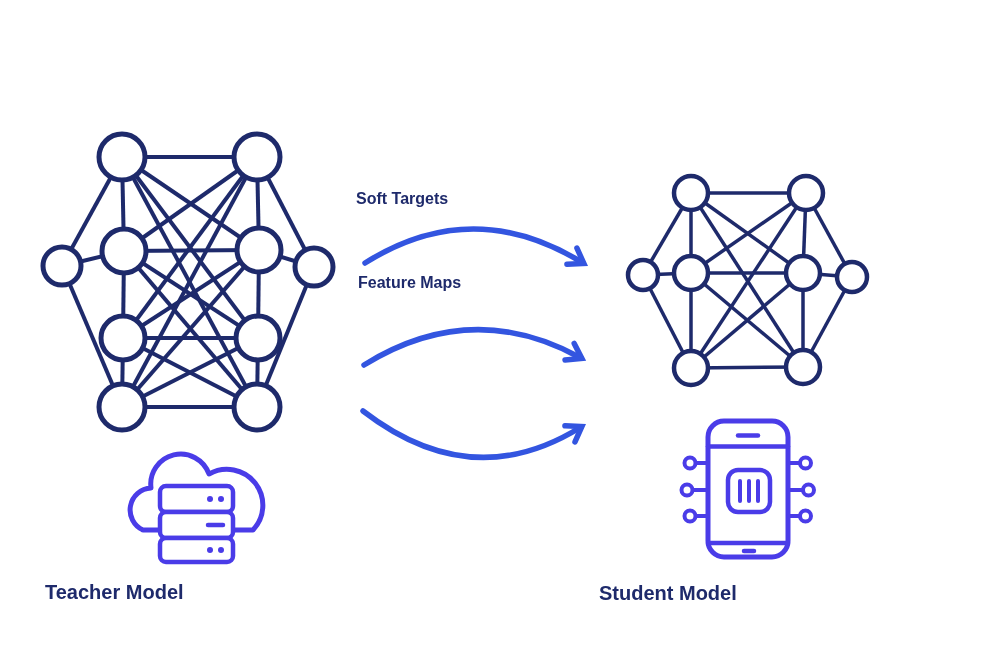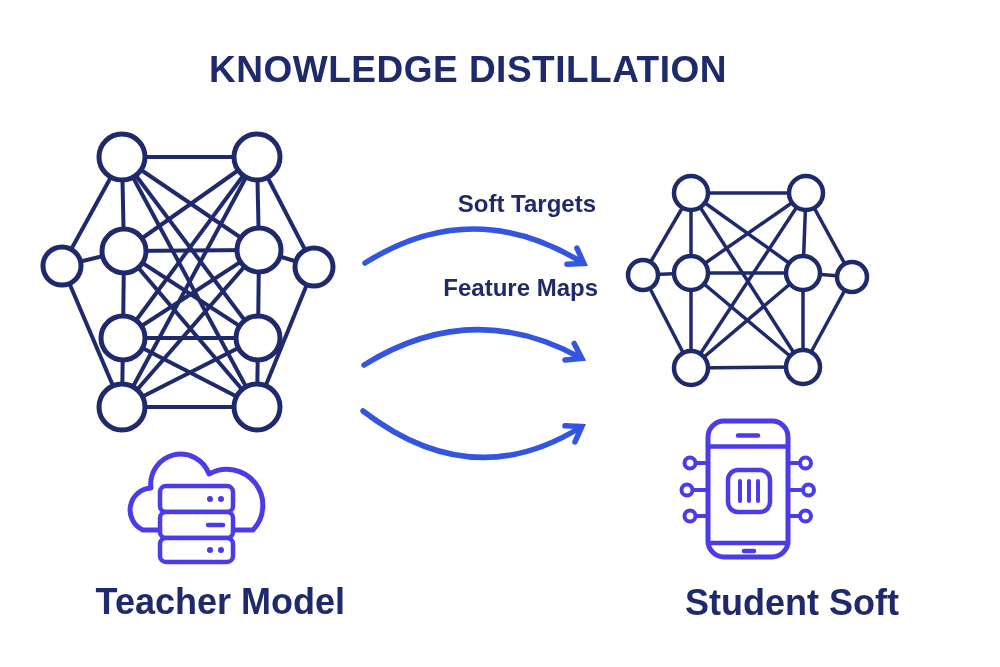--- a/index.html
+++ b/index.html
@@ -15,29 +15,29 @@
   .net-node{stroke:var(--navy);fill:#ffffff;}
   .arrow-path{stroke:var(--arrow-blue);fill:none;stroke-linecap:round;}
   .icon-stroke{stroke:var(--icon-indigo);fill:none;stroke-linecap:round;stroke-linejoin:round;}
   .icon-white{stroke:var(--icon-indigo);fill:#ffffff;stroke-linejoin:round;}
   .icon-fill{fill:var(--icon-indigo);stroke:none;}
   .title{
     position:absolute;top:49px;left:0;width:936px;text-align:center;
     font-size:37px;font-weight:bold;color:var(--navy);letter-spacing:0.5px;
   }
   .arrow-label{
-    position:absolute;width:240px;text-align:right;
-    font-size:24px;font-weight:bold;color:var(--navy);
+    position:absolute;width:240px;text-align:left;
+    font-size:16px;font-weight:bold;color:var(--navy);
   }
   #lbl-soft{left:356px;top:190px;}
   #lbl-feature{left:358px;top:274px;}
   #lbl-relation{left:356px;top:366px;line-height:31px;}
   .model-label{
-    position:absolute;width:300px;text-align:right;
-    font-size:36px;font-weight:bold;color:var(--navy);
+    position:absolute;width:300px;text-align:left;
+    font-size:20px;font-weight:bold;color:var(--navy);
   }
   #lbl-teacher{left:45px;top:581px;}
   #lbl-student{left:599px;top:582px;}
 </style>
 </head>
 <body>
 
 <div id="stage">
 
   <svg id="diagram-svg" viewBox="0 0 1000 667" xmlns="http://www.w3.org/2000/svg">
@@ -156,20 +156,19 @@
 
       <line class="icon-stroke" stroke-width="4" x1="120" y1="50" x2="132" y2="50"></line>
       <line class="icon-stroke" stroke-width="4" x1="120" y1="77" x2="135" y2="77"></line>
       <line class="icon-stroke" stroke-width="4" x1="120" y1="103" x2="132" y2="103"></line>
       <circle class="icon-white" stroke-width="4" cx="137.5" cy="50" r="5.5"></circle>
       <circle class="icon-white" stroke-width="4" cx="140.5" cy="77" r="5.5"></circle>
       <circle class="icon-white" stroke-width="4" cx="137.5" cy="103" r="5.5"></circle>
     </g>
   </svg>
 
-  <div class="title">KNOWLEDGE DISTILLATION</div>
 
   <div class="arrow-label" id="lbl-soft">Soft Targets</div>
   <div class="arrow-label" id="lbl-feature">Feature Maps</div>
 
   <div class="model-label" id="lbl-teacher">Teacher Model</div>
-  <div class="model-label" id="lbl-student">Student Soft</div>
+  <div class="model-label" id="lbl-student">Student Model</div>
 </div>
 
 </body></html>

